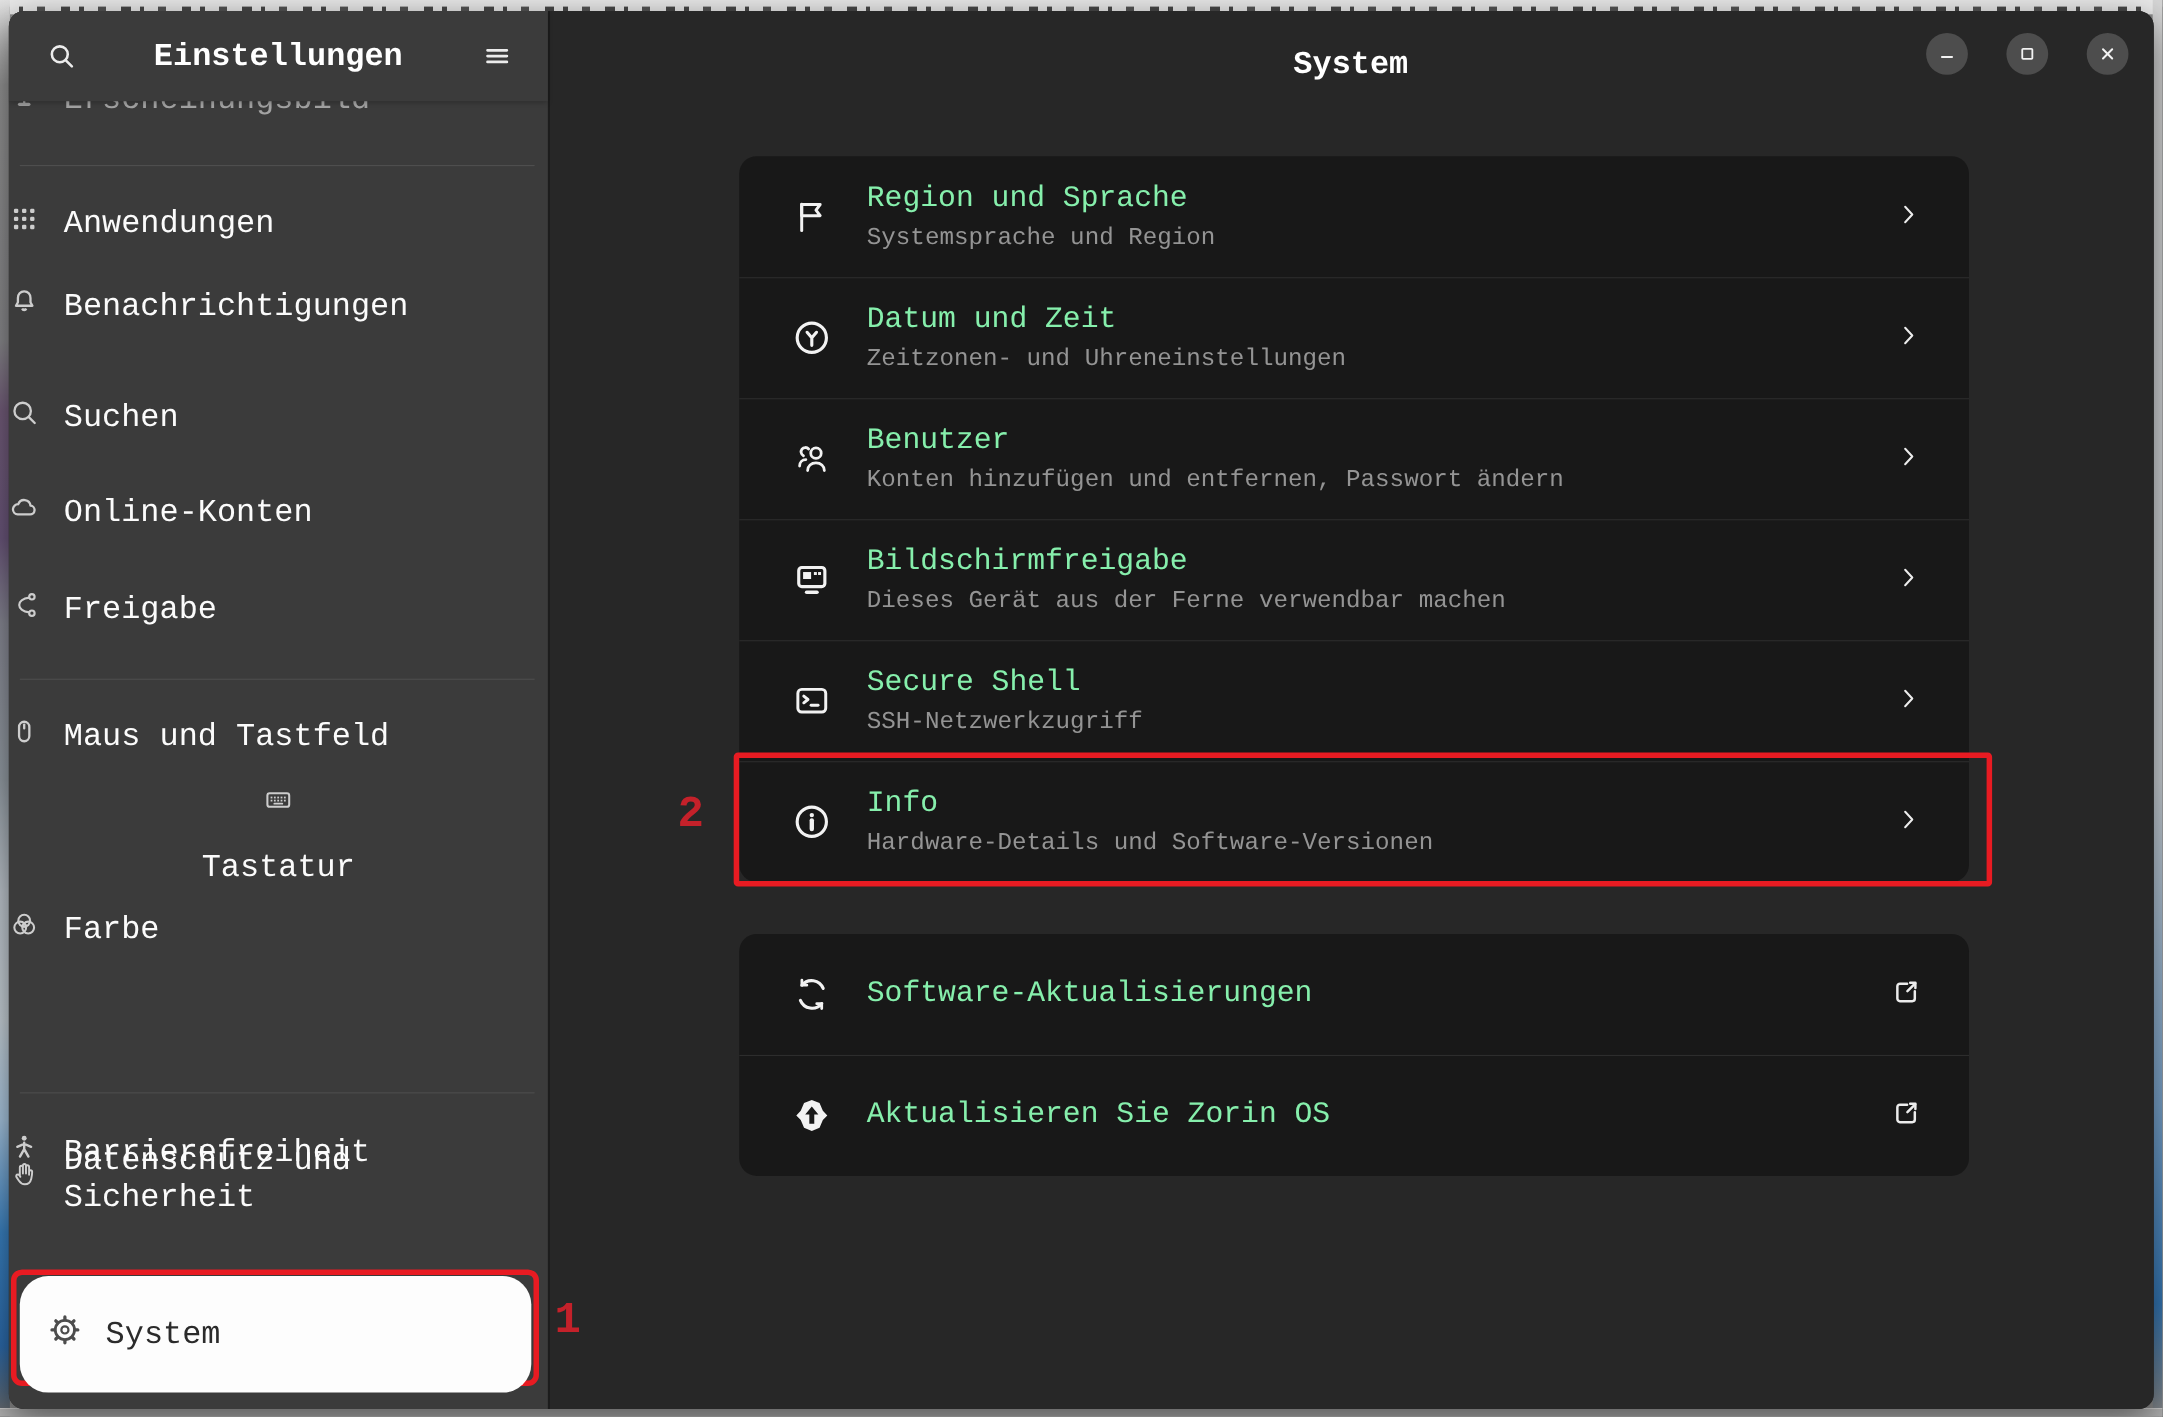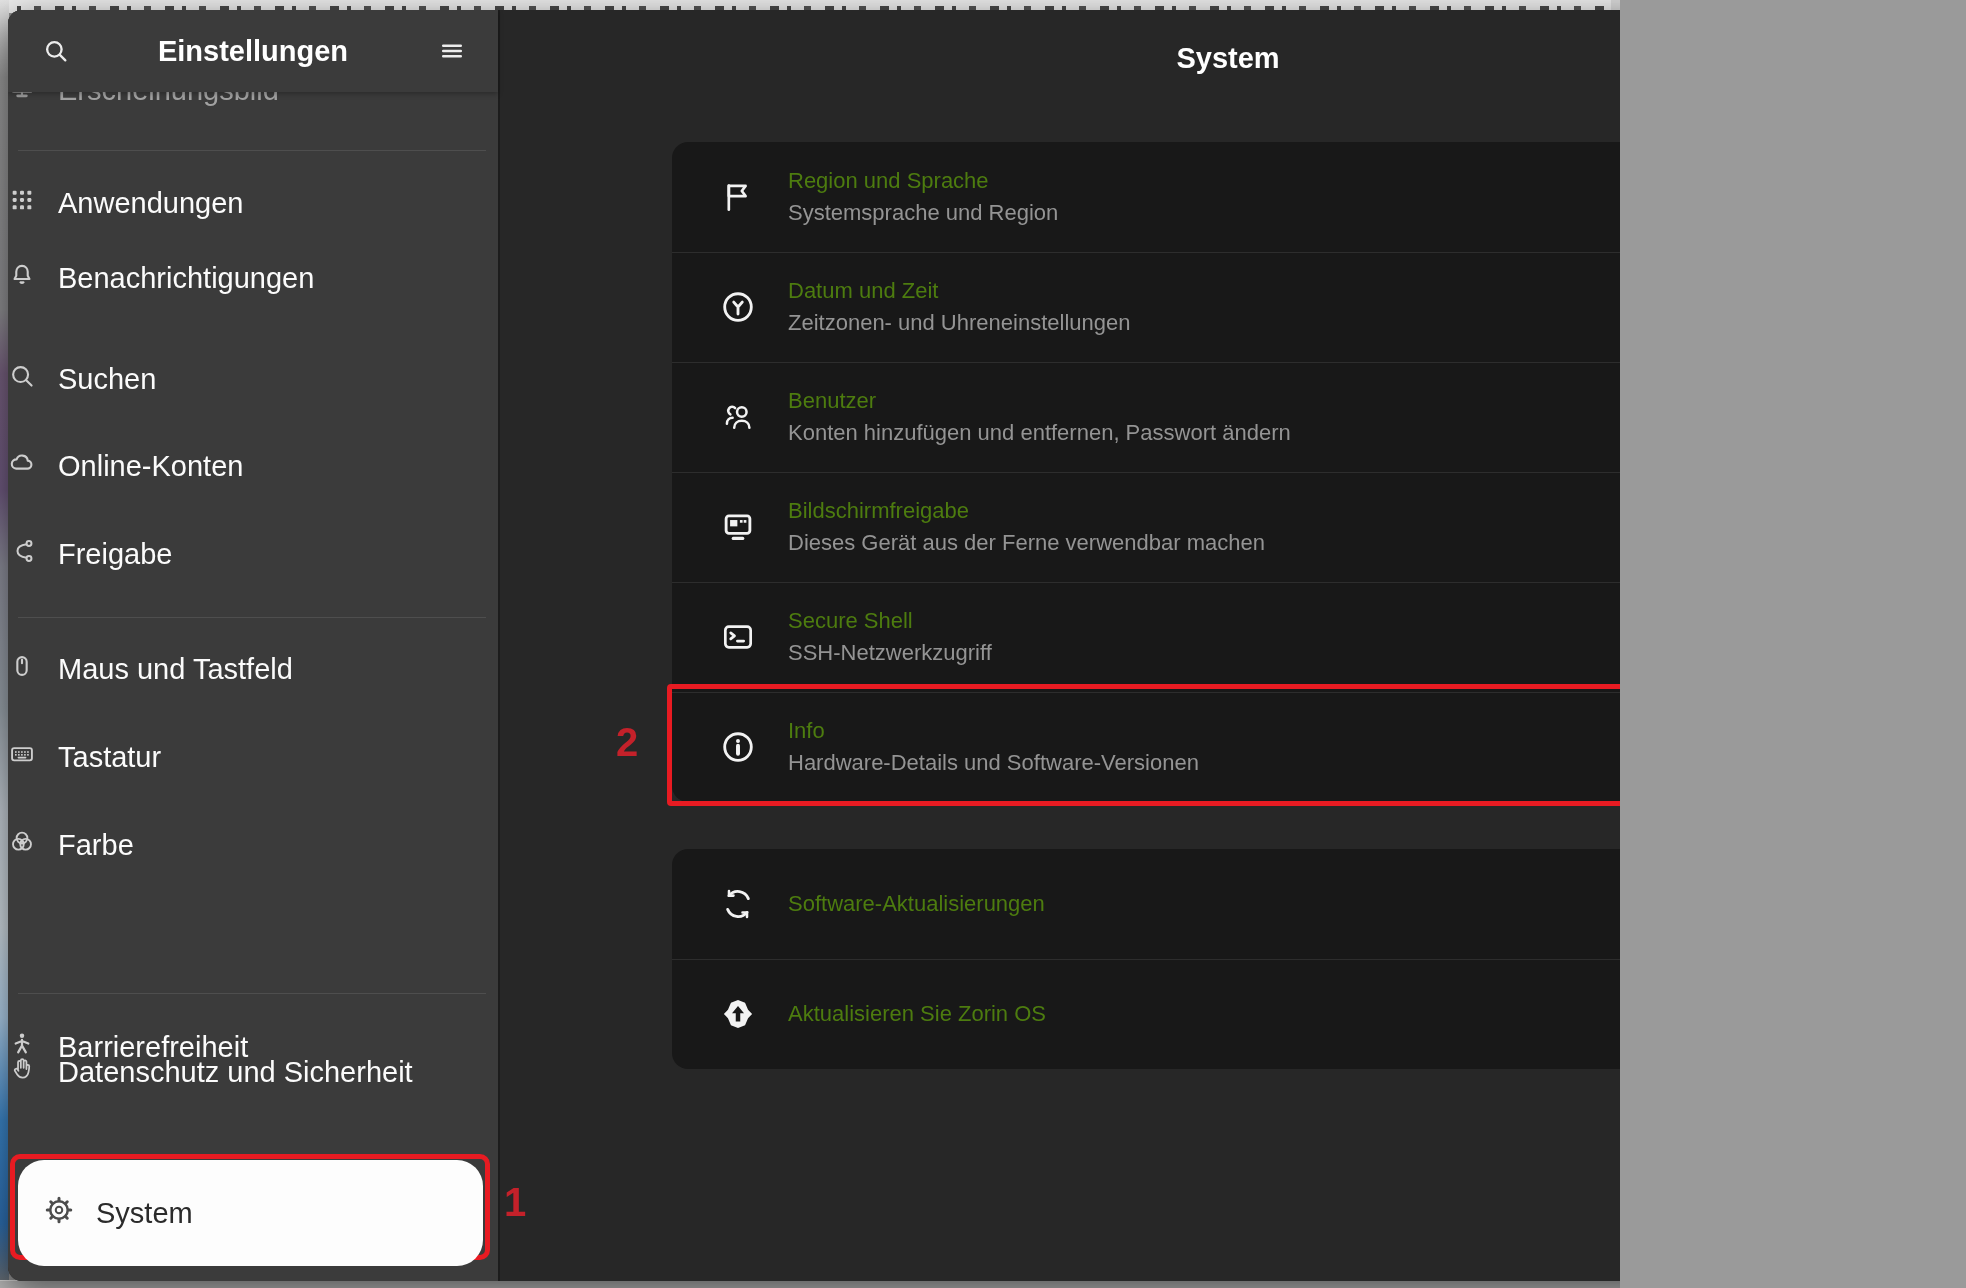--- a/index.html
+++ b/index.html
@@ -1,18 +1,18 @@
 <!DOCTYPE html>
 <html><head>
 <meta charset="utf-8">
 <style>
   * { margin:0; padding:0; box-sizing:border-box; }
   html,body { width:1966px; height:1288px; overflow:hidden; background:#9a9a9a;
     font-family:"Liberation Sans", sans-serif; }
-  #root { position:relative; width:1620px; height:1288px; overflow:hidden; background:#8f8f8f; }
+  #root { position:relative; width:1966px; height:1288px; overflow:hidden; background:#8f8f8f;font-family:Liberation Mono, monospace; }
 
   
   .desk-top { position:absolute; left:0; top:0; width:1966px; height:13px; background:#ececec; }
   .desk-top .frag { position:absolute; left:0; top:6px; width:1966px; height:7px;
     background:repeating-linear-gradient(90deg,#2b2b2b 0 9px, transparent 9px 17px, #2b2b2b 17px 21px, transparent 21px 34px, #3a3a3a 34px 41px, transparent 41px 55px); opacity:.85; }
   .desk-left { position:absolute; left:0; top:0; width:9px; height:1288px;
     background:linear-gradient(180deg,#e5e5e5 0%,#9a9a9a 6%,#8f8f92 24%,#77607f 29%,#6f5a80 38%,#8d8e9a 44%,#9aa3ab 55%,#c6ced6 63%,#cfd9e0 72%,#aecde8 79%,#3c86c8 87%,#2e6fb2 95%,#6b6b6b 100%); }
   .desk-right { position:absolute; right:0; top:0; width:9px; height:1288px;
     background:linear-gradient(180deg,#d8d8d8 0%,#cfd5da 55%,#7ba6cf 78%,#3579b8 92%,#8a8a8a 100%); }
   .desk-bottom { position:absolute; left:0; bottom:0; width:1966px; height:8px; background:#b5b5b5; border-top:1px solid #d2d2d2; }
@@ -59,21 +59,21 @@
     overflow:hidden; }
   .card1 { top:132px; height:660px; }
   .card2 { top:839px; height:220px; }
 
   .crow { height:110px; display:flex; align-items:center; padding:0 42px 0 44px; gap:28px;
     position:relative; cursor:pointer; }
   .crow + .crow::before { content:""; position:absolute; top:0; left:0; right:0; height:1px;
     background:#2d2d2d; }
   .crow .icon { flex:none; width:44px; display:flex; justify-content:center; color:#f2f2f2; }
   .crow .txt { display:flex; flex-direction:column; }
-  .crow .ttl { font-size:22px; color:#4d7c0f; line-height:1.2; }
+  .crow .ttl { font-size:27px; color:#86efac; line-height:1.2; }
   .crow .sub { font-size:22px; color:#949494; margin-top:6px; }
   .chev { margin-left:auto; color:#ececec; flex:none; }
 
   
   .ann-box { position:absolute; border:5px solid #e81b22; pointer-events:none; }
   .ann-num { position:absolute; color:#c4212a; font-size:40px; font-weight:700;
     pointer-events:none; line-height:1; }
 </style>
 </head>
 <body>
@@ -175,21 +175,21 @@
 
       <div class="srow" style="top:615px;">
         <span>
           <svg width="28" height="28" viewBox="0 0 24 24" fill="none" stroke="currentColor" stroke-width="1.8">
             <rect x="8" y="4.4" width="8" height="15.2" rx="4"></rect>
               <path d="M12 6.6v3" stroke-linecap="round"></path>
           </svg>
         </span>
         <span>Maus und Tastfeld</span>
       </div>
-      <div class="srow" style="top:703px;">
+      <div class="srow" style="top:703px;flex-direction:column;">
         <span>
           <svg width="28" height="28" viewBox="0 0 24 24" fill="none" stroke="currentColor" stroke-width="1.6">
             <rect x="3.5" y="7" width="17" height="10.5" rx="1.8"></rect>
             <g fill="currentColor" stroke="none">
               <rect x="6" y="9.6" width="1.4" height="1.4"></rect>
                 <rect x="8.6" y="9.6" width="1.4" height="1.4"></rect>
                 <rect x="11.2" y="9.6" width="1.4" height="1.4"></rect>
                 <rect x="13.8" y="9.6" width="1.4" height="1.4"></rect>
                 <rect x="16.4" y="9.6" width="1.4" height="1.4"></rect>
               <rect x="6" y="12" width="1.4" height="1.4"></rect>

